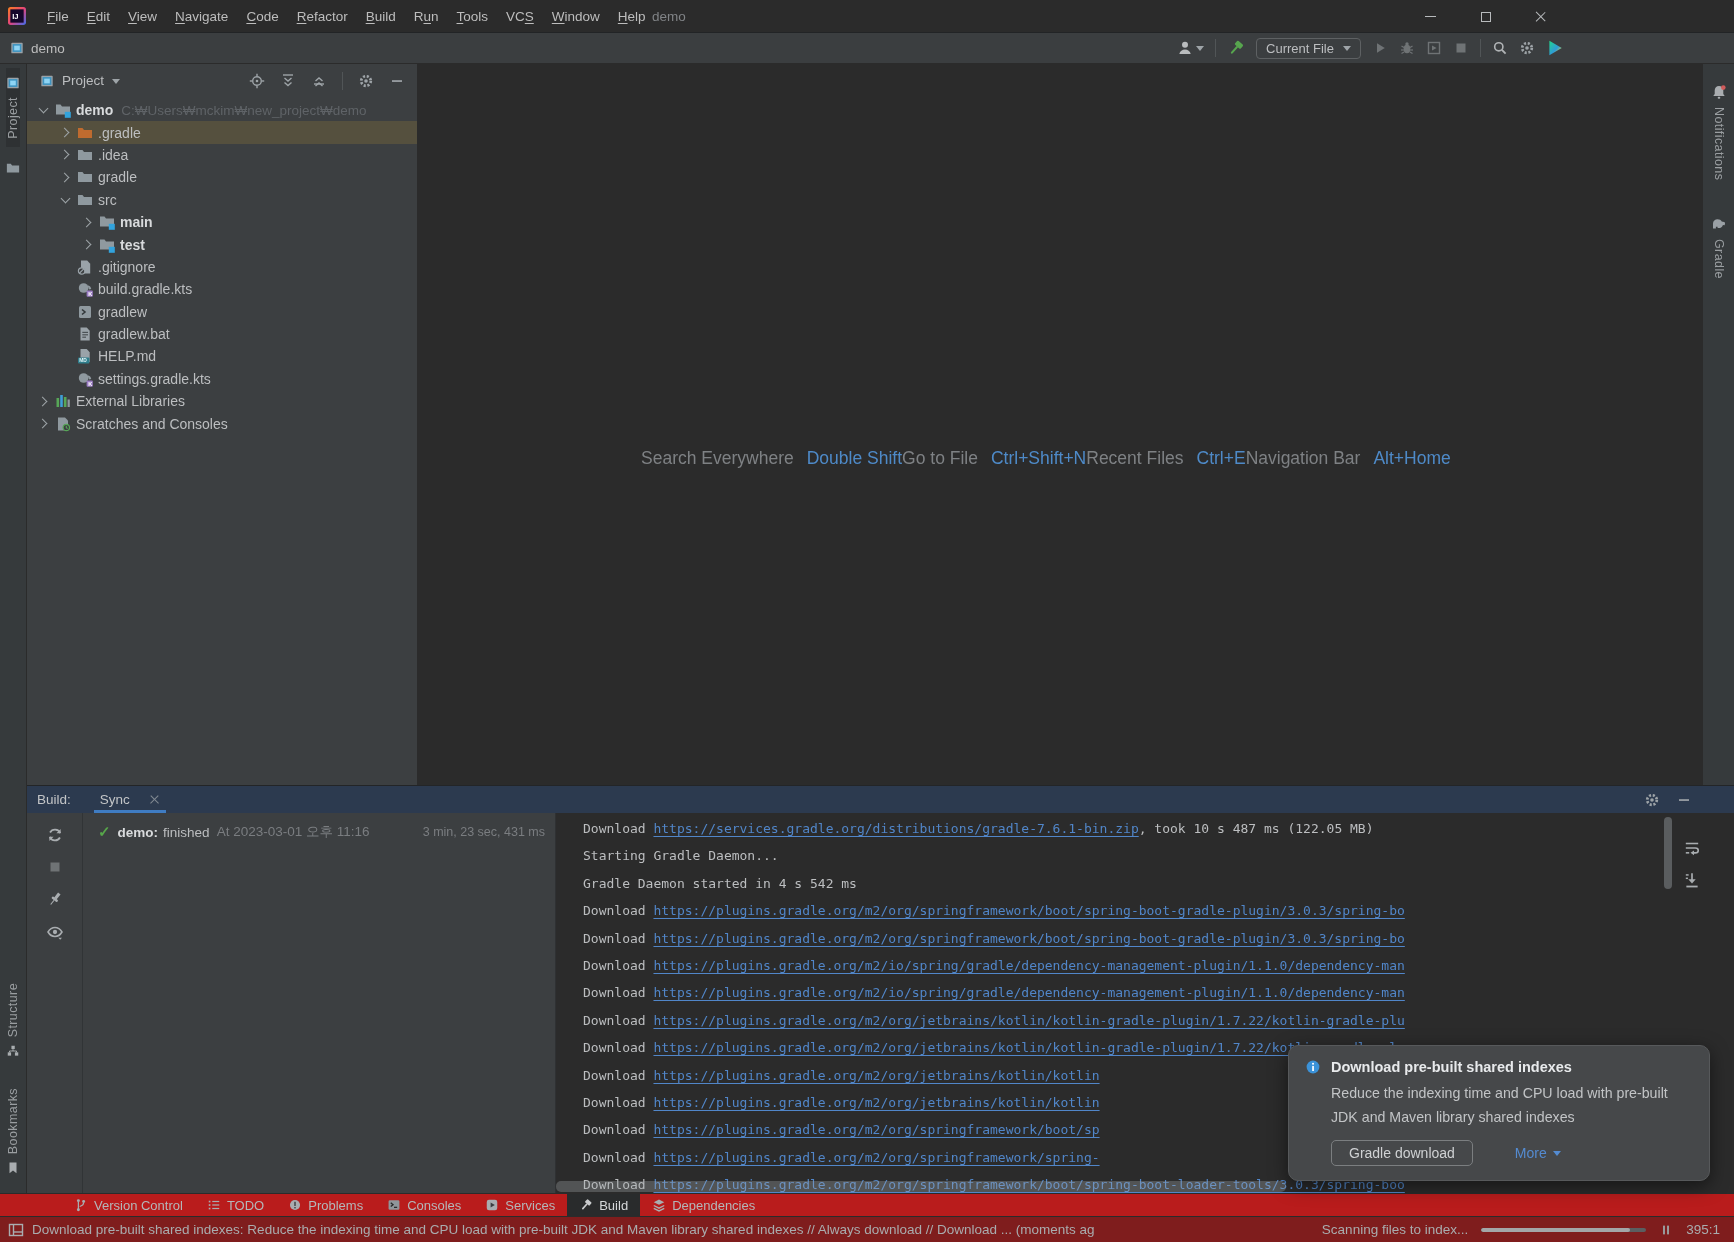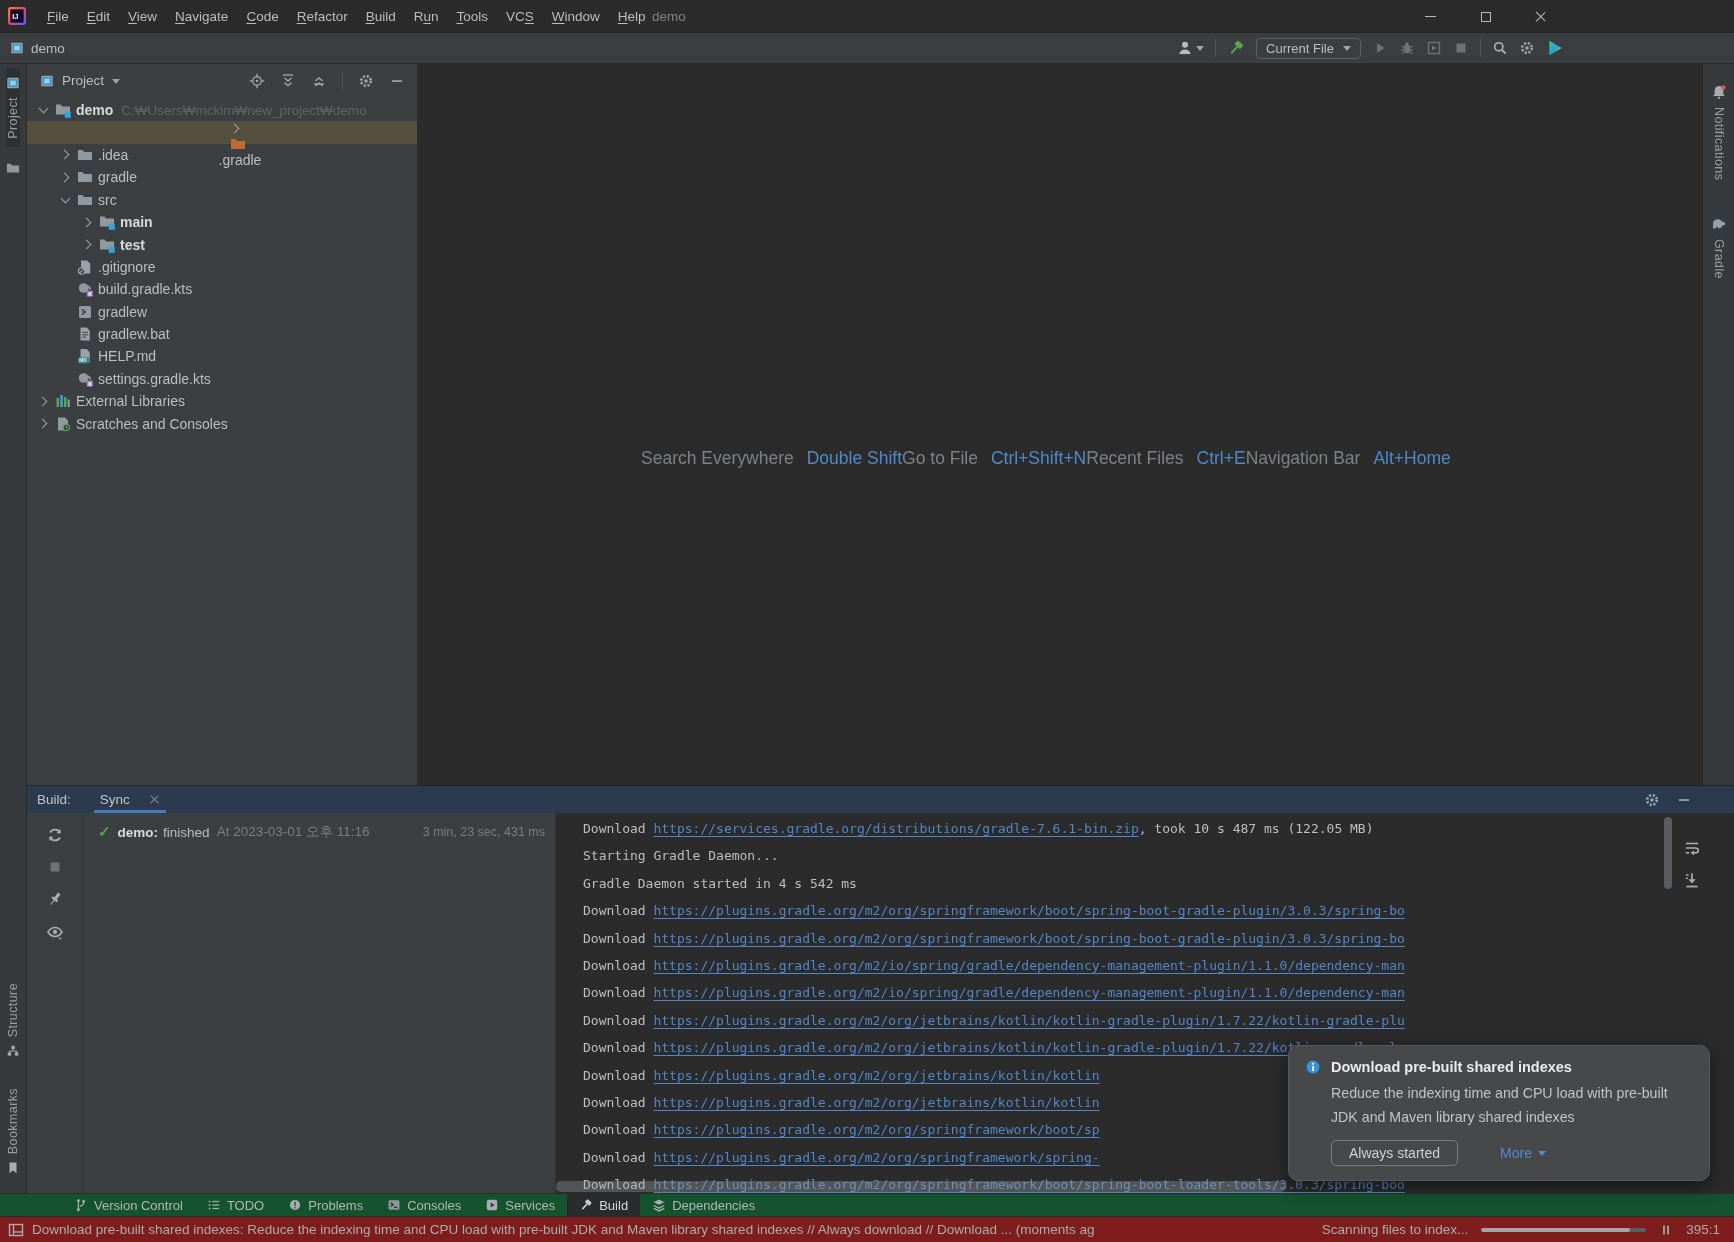--- a/index.html
+++ b/index.html
@@ -87,21 +87,21 @@
 .run-when{margin-left:7px;color:#7a7d80}
 .run-duration{margin-left:auto;color:#7a7d80;font-size:12.5px}
 .bp-console{flex:1;background:#2b2b2b;font-family:"DejaVu Sans Mono",monospace;font-size:13px;line-height:27.4px;color:#bcbec0;padding:2px 0 0 27px;overflow:hidden;position:relative;min-width:0}
 .cline{height:27.4px;white-space:pre}
 .clink{color:#5186c9;text-decoration:underline;text-underline-offset:3px;cursor:pointer}
 .vthumb{position:absolute;top:4px;right:3px;width:8px;height:72px;background:#5a5d5f;border-radius:4px}
 .hthumb{position:absolute;bottom:1px;left:0;width:730px;height:11px;background:rgba(166,170,173,.32);border-radius:5px}
 .bp-rightbar{width:59px;background:#2b2b2b;display:flex;flex-direction:column;align-items:flex-start;padding:26px 0 0 8px;gap:14px;flex:none}
 
 
-.toolbar-bottom{height:23px;background:#14532d;border-top:1px solid #2b2b2b;display:flex;align-items:stretch;padding-left:62px;font-size:13px;color:#b4b7b9;flex:none}
+.toolbar-bottom{height:23px;background:#b91c1c;border-top:1px solid #2b2b2b;display:flex;align-items:stretch;padding-left:62px;font-size:13px;color:#b4b7b9;flex:none}
 .tool{display:flex;align-items:center;gap:6px;padding:0 12px}
 .tool.active{background:#292b2c;color:#d6d8da}
 
 
 .statusbar{height:26px;background:#7f1d1d;border-top:1px solid #2b2b2b;display:flex;align-items:center;font-size:13.5px;color:#a9acae;padding:0 14px 0 8px;flex:none}
 .sb-msg{margin-left:8px;white-space:nowrap;overflow:hidden;max-width:1190px;flex:0 1 auto}
 .sb-right{margin-left:auto;display:flex;align-items:center;gap:13px}
 .sb-progress{width:165px;height:4px;background:#5b5e60;border-radius:2px;overflow:hidden}
 .sb-progress .fill{height:100%;background:#a3a6a8;border-radius:2px}
 
@@ -371,21 +371,21 @@
                 </span>
                 <span class="ic ">
                   <svg viewBox="0 0 16 16">
                     <path fill="#8f999f" d="M1 2.5h4.5L7 4.5h8v8H1z"></path>
                     <rect x="9.8" y="9.8" width="6" height="6" fill="#32a3dd"></rect>
                   </svg>
                 </span>
                 <span class="lbl bold">demo</span>
                 <span class="path">C:₩Users₩mckim₩new_project₩demo</span>
               </div>
-              <div class="trow selected" style="padding-left: 31px; flex-direction: column;">
+              <div class="trow selected" style="padding-left: 31px;">
                 <span class="chevbox">
                   <span class="chev collapsed"></span>
                 </span>
                 <span class="ic ">
                   <svg viewBox="0 0 16 16">
                     <path fill="#bf6b2f" d="M1 3h4.5L7 5h8v8H1z"></path>
                   </svg>
                 </span>
                 <span class="lbl">.gradle</span>
               </div>
@@ -817,21 +817,21 @@
           <svg viewBox="0 0 16 16">
             <circle cx="8" cy="8" r="6.4" fill="#3b92d8"></circle>
             <rect x="7.2" y="6.9" width="1.7" height="5.1" fill="#fff"></rect>
             <circle cx="8.05" cy="4.7" r="1.05" fill="#fff"></circle>
           </svg>
         </span>
       <span>Download pre-built shared indexes</span>
     </div>
     <div class="notif-body">Reduce the indexing time and CPU load with pre-built JDK and Maven library shared indexes</div>
     <div class="notif-actions">
-      <button class="btn-always">Always started</button>
+      <button class="btn-always">Gradle download</button>
       <span class="more-link">
         <span>More</span>
         <span class="tri blue"></span>
       </span>
     </div>
   </div>
 
 </div>
 
 </body></html>

